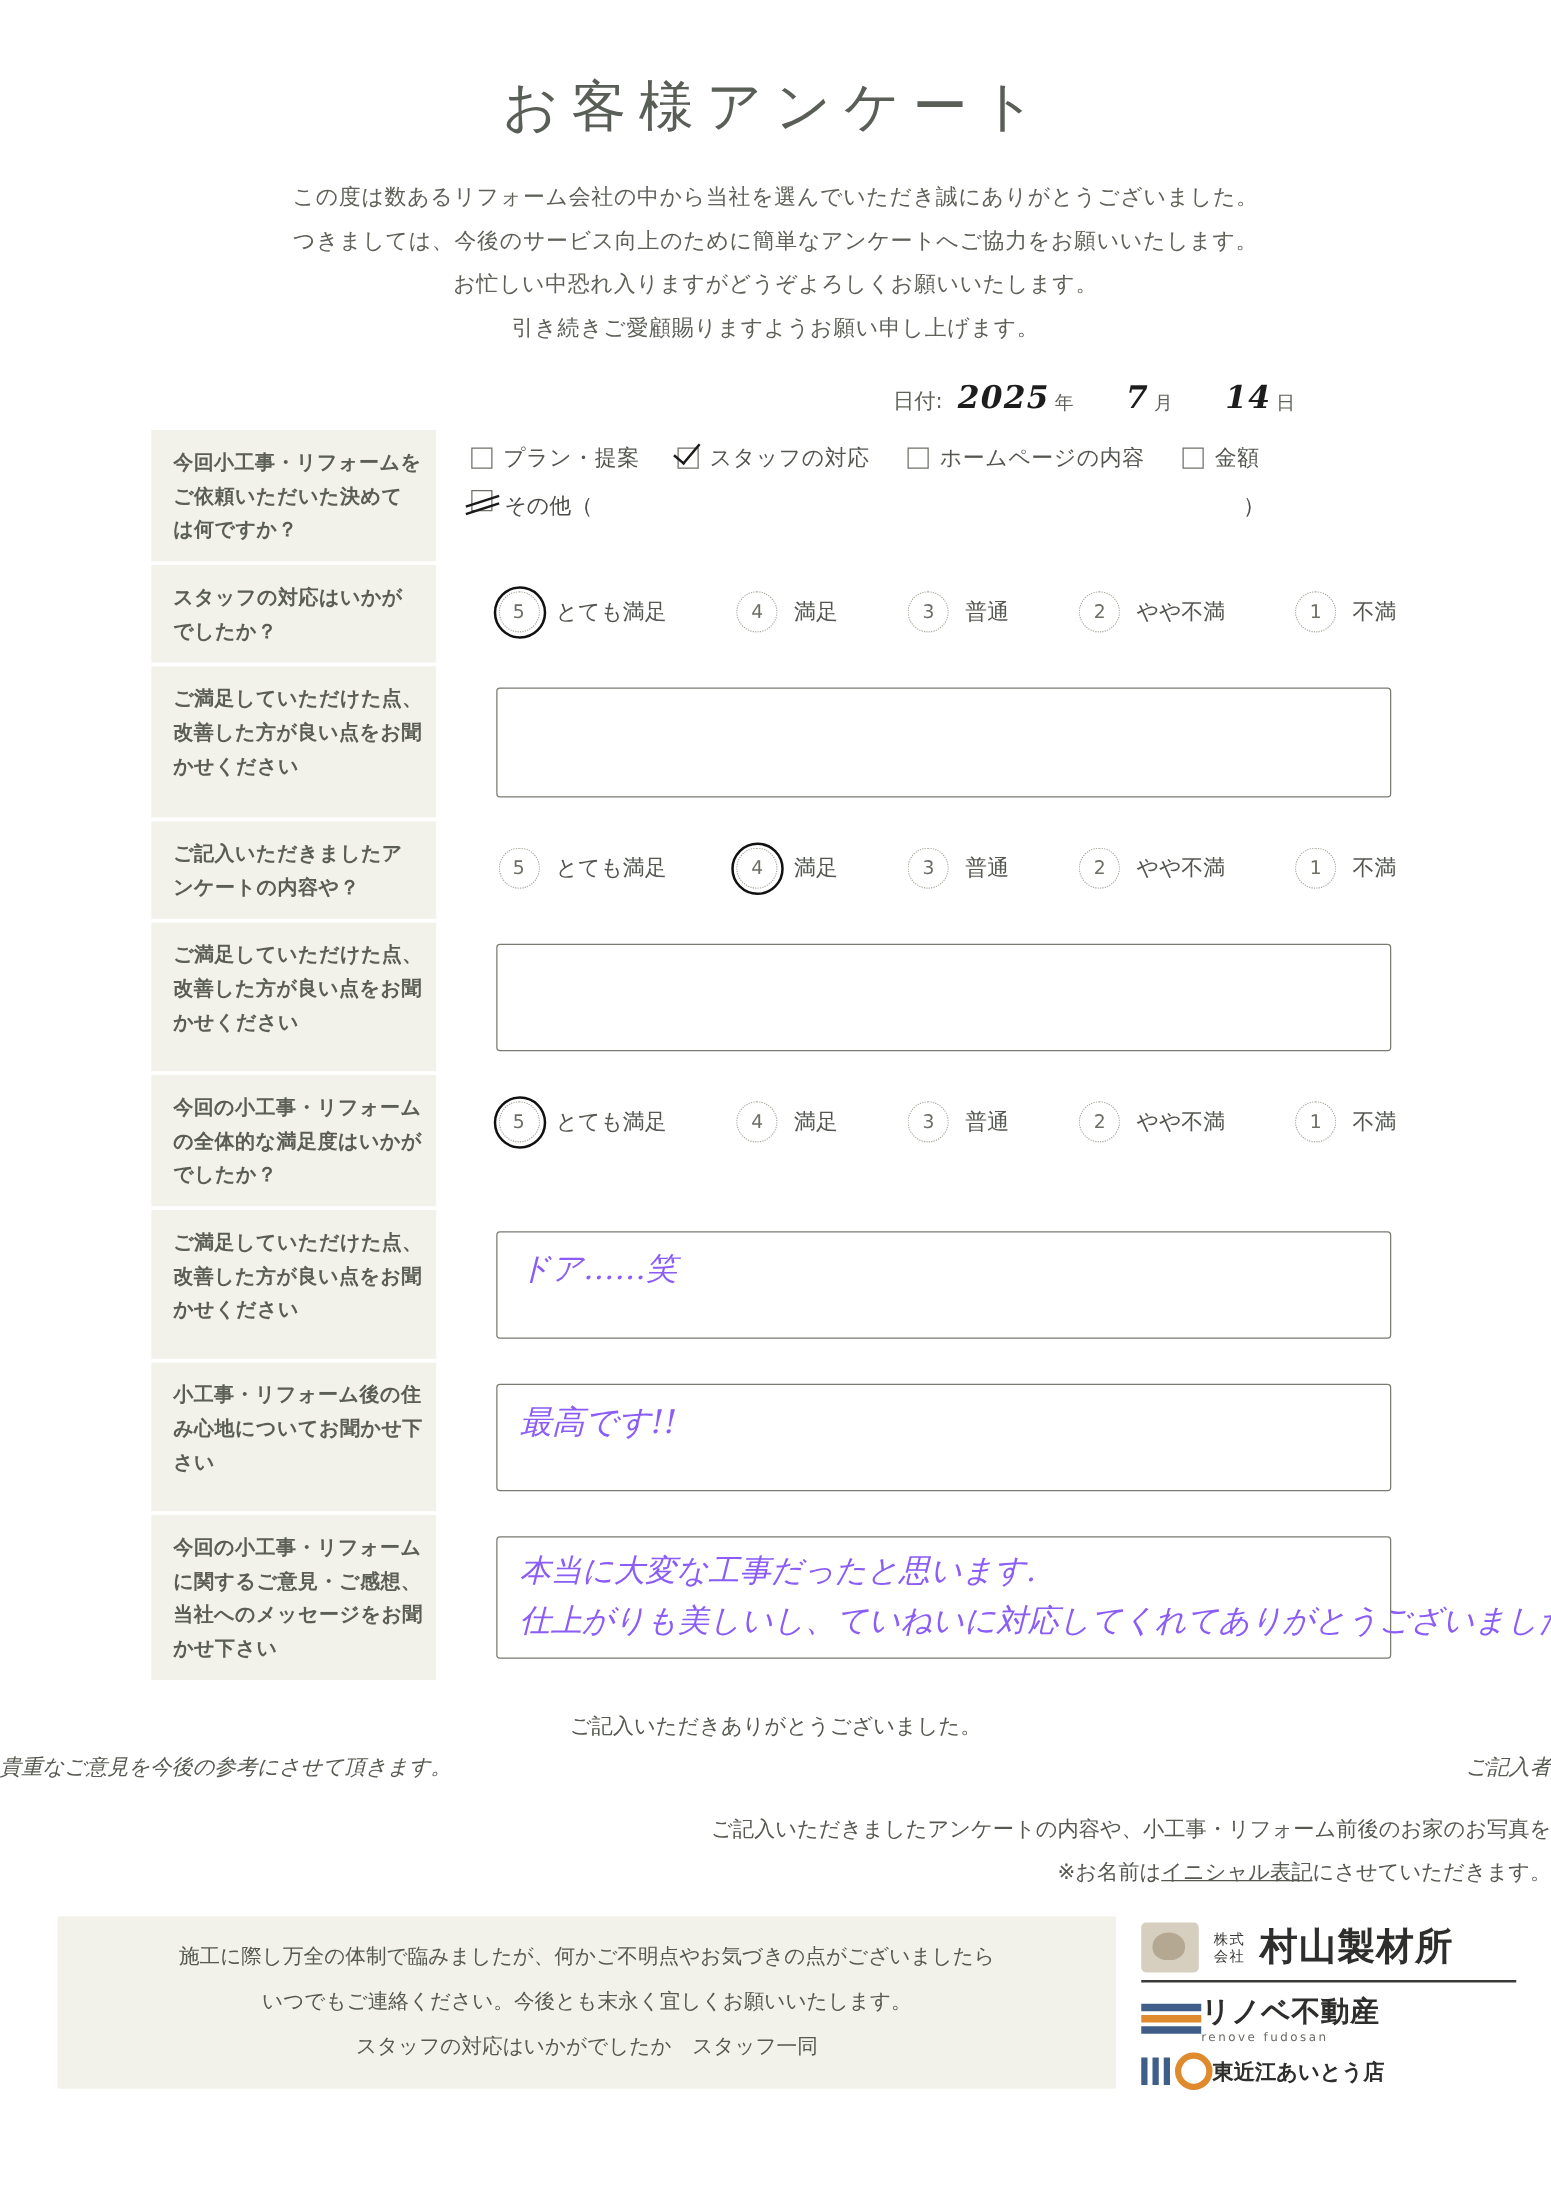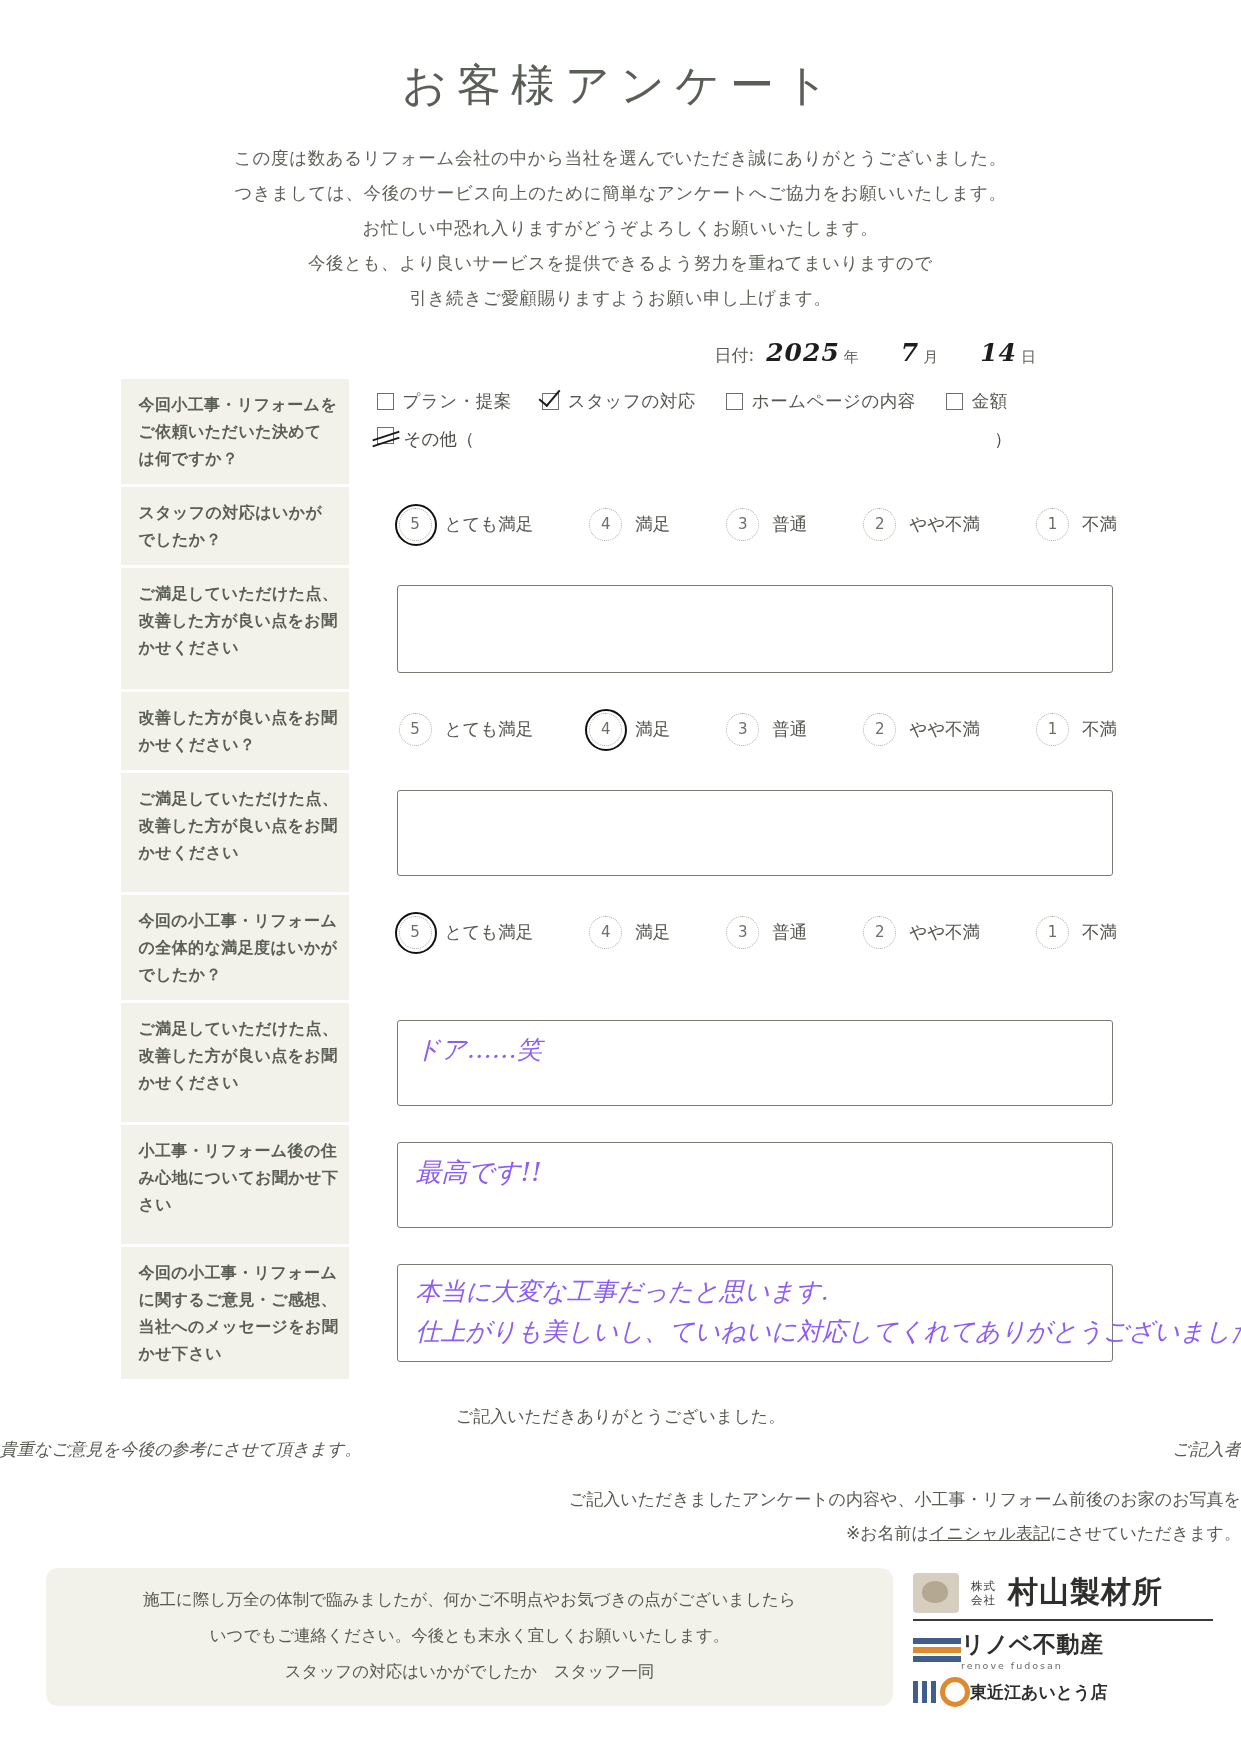--- a/index.html
+++ b/index.html
@@ -208,21 +208,21 @@
     gap: 20px;
   }
   .footer-note {
     flex: 1;
     background: #f3f2ea;
     color: #55594f;
     font-size: 16.5px;
     line-height: 36px;
     text-align: center;
     padding: 14px 10px 16px 10px;
-    border-radius: 12px;
+    border-radius: 2px;
   }
   .logo-area {
     width: 300px;
     flex: none;
     padding-top: 4px;
   }
   .logo-top { display: flex; align-items: center; gap: 12px; }
   .logo-stone {
     width: 46px; height: 40px;
     background: #d6cfc0;
@@ -265,21 +265,20 @@
 <body>
 
 <div class="page">
 
   <div class="title">お客様アンケート</div>
 
   <div class="intro">
     <div>この度は数あるリフォーム会社の中から当社を選んでいただき誠にありがとうございました。</div>
     <div>つきましては、今後のサービス向上のために簡単なアンケートへご協力をお願いいたします。</div>
     <div>お忙しい中恐れ入りますがどうぞよろしくお願いいたします。</div>
-    <div>今後とも、より良いサービスを提供できるよう努力を重ねてまいりますので</div>
     <div>引き続きご愛顧賜りますようお願い申し上げます。</div>
   </div>
 
   <div class="date-row">
     <span class="date-label">日付:</span>
     <span class="hand date-val">2025</span>
     <span class="date-unit">年</span>
     <span class="hand date-val">7</span>
     <span class="date-unit">月</span>
     <span class="hand date-val">14</span>
@@ -350,21 +349,21 @@
     <tr>
       <td class="q-label">ご満足していただけた点、改善した方が良い点をお聞かせください</td>
       <td class="q-body">
         <div class="ans-box h-big">
           <span class="hand-text" style="left:18px; top:18px; font-size:24px;"></span>
         </div>
       </td>
     </tr>
 
     <tr>
-      <td class="q-label">改善した方が良い点をお聞かせください？</td>
+      <td class="q-label">ご記入いただきましたアンケートの内容や？</td>
       <td class="q-body">
         <div class="scale">
           <span class="item">
             <span class="circ">5</span>
             <span class="txt">とても満足</span>
           </span>
           <span class="item">
             <span class="circ selected">4</span>
             <span class="txt">満足</span>
           </span>

